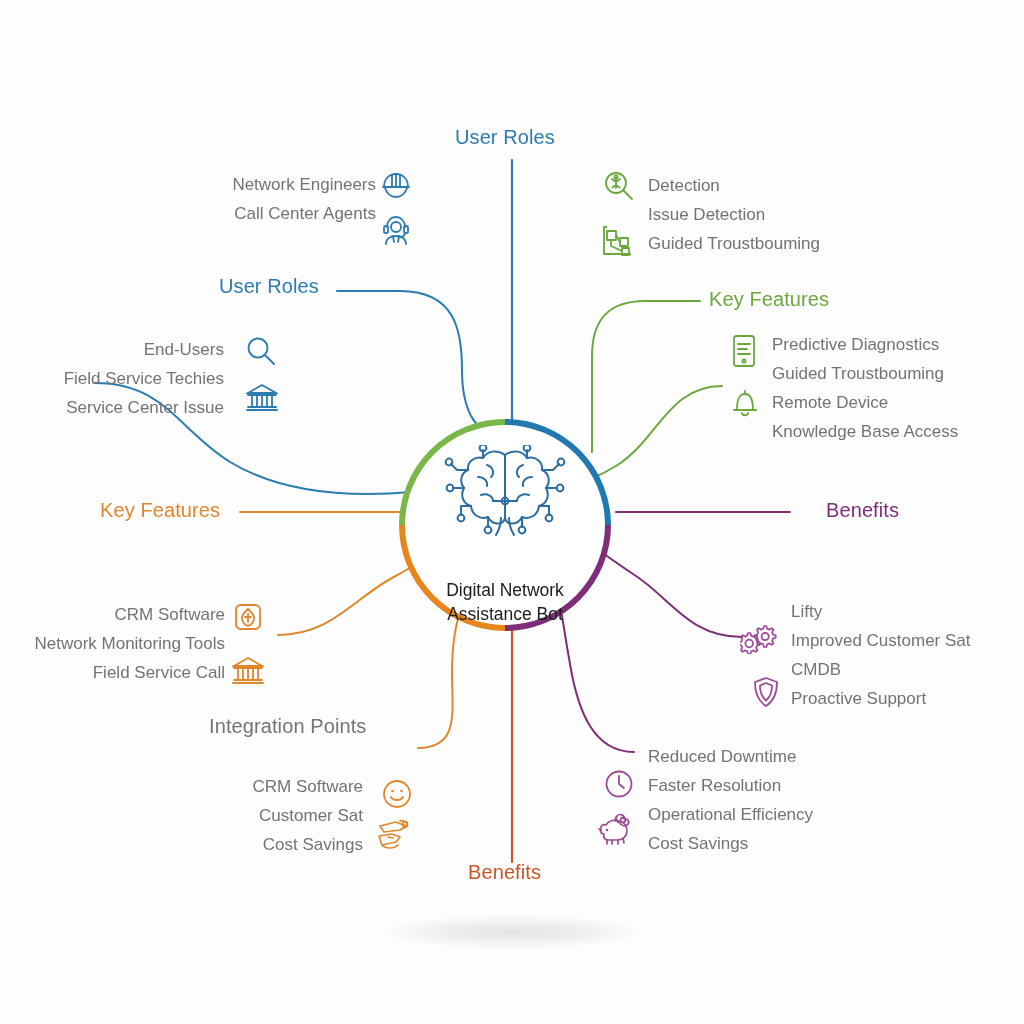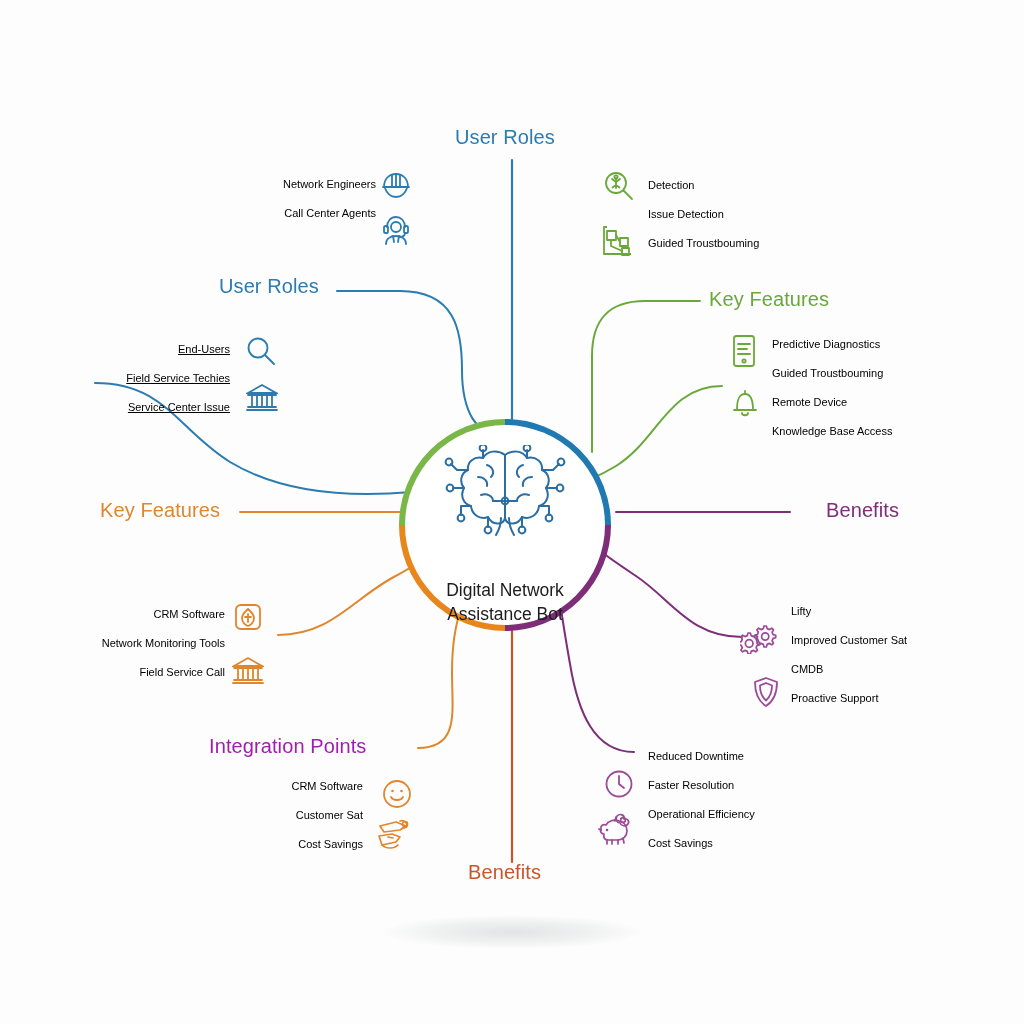--- a/index.html
+++ b/index.html
@@ -22,22 +22,22 @@
     font-weight:normal;
     font-size:20px;
     letter-spacing:.1px;
     white-space:nowrap;
     font-family:"Liberation Sans", sans-serif;
   }
 
   
   .block{position:absolute;white-space:nowrap;}
   .block .line{
-    font-size:11px;
-    color:#000000;
+    font-size:17px;
+    color:#737373;
     line-height:29px;
     white-space:nowrap;
     font-family:"Liberation Sans", sans-serif;
   }
   .block.right .line{text-align:left;}
   .block.left .line{text-align:right;}
 
   
   .ico{position:absolute;}
   .ico svg{display:block;}
@@ -220,21 +220,21 @@
       <rect x="6" y="7" width="9" height="9"></rect>
       <rect x="19" y="14" width="8" height="8"></rect>
       <rect x="21" y="24" width="7" height="7"></rect>
       <path d="M15,11 L19,18" stroke-linecap="round"></path>
       <path d="M10,16 L10,22 L21,27" stroke-linecap="round"></path>
     </svg>
   </span>
 
   <div class="heading" style="left:219px;top:275px;color:#2b7cb0;">User Roles</div>
 
-  <div class="block left" style="left:60px;top:335px;width:170px;text-align:right;text-decoration:underline;">
+  <div class="block left" style="left:54px;top:335px;width:170px;text-align:right;">
     <div class="line">End-Users</div>
     <div class="line">Field Service Techies</div>
     <div class="line">Service Center Issue</div>
   </div>
   <span class="ico" style="left:245px;top:335px;">
     <svg width="32" height="32" viewBox="0 0 32 32" fill="none" stroke="#2b7cb0" stroke-width="1.9" stroke-linecap="round">
       <circle cx="13" cy="13" r="9.5"></circle>
       <line x1="20" y1="20" x2="29" y2="29"></line>
     </svg>
   </span>
@@ -310,21 +310,21 @@
       <circle cx="9.2" cy="21.5" r="3.8"></circle>
     </svg>
   </span>
   <span class="ico" style="left:752px;top:676px;">
     <svg width="28" height="32" viewBox="0 0 28 32" fill="none" stroke="#9b4a96" stroke-width="1.8" stroke-linejoin="round">
       <path d="M14,2 L25,6 C25,16 22,25 14,30 C6,25 3,16 3,6 Z"></path>
       <path d="M14,7 L20,9.5 C20,16 18,21 14,24.5 C10,21 8,16 8,9.5 Z"></path>
     </svg>
   </span>
 
-  <div class="heading" style="left:209px;top:735px;color:#a21caf;">Integration Points</div>
+  <div class="heading" style="left:209px;top:715px;color:#737373;">Integration Points</div>
 
   <div class="block left" style="left:180px;top:772px;width:183px;text-align:right;">
     <div class="line">CRM Software</div>
     <div class="line">Customer Sat</div>
     <div class="line">Cost Savings</div>
   </div>
   <span class="ico" style="left:381px;top:778px;">
     <svg width="32" height="32" viewBox="0 0 32 32" fill="none" stroke="#e0862c" stroke-width="1.8" stroke-linecap="round">
       <circle cx="16" cy="16" r="13"></circle>
       <circle cx="11.5" cy="13" r="1.3" fill="#e0862c" stroke="none"></circle>

